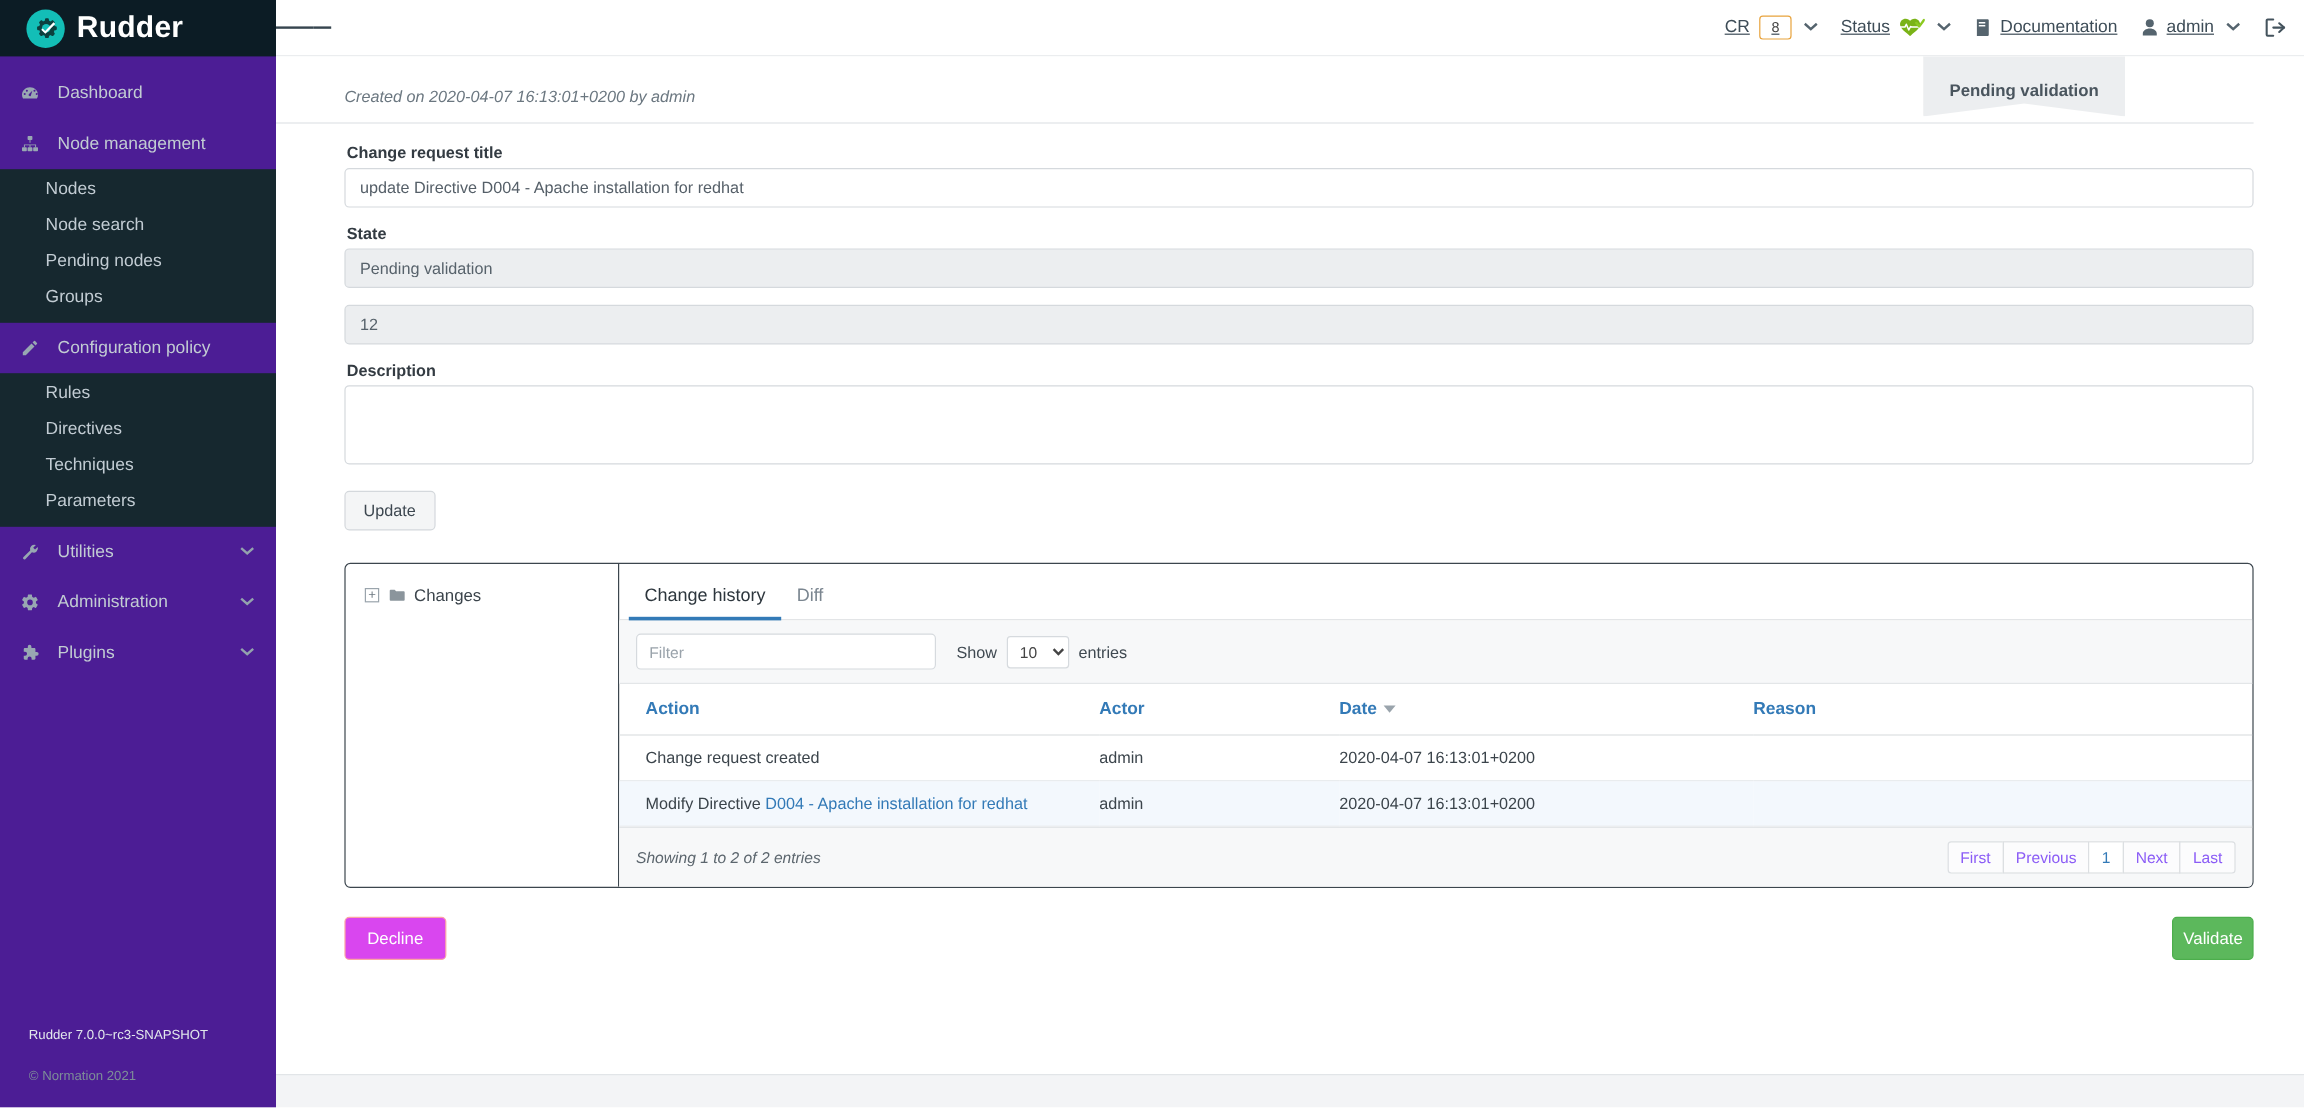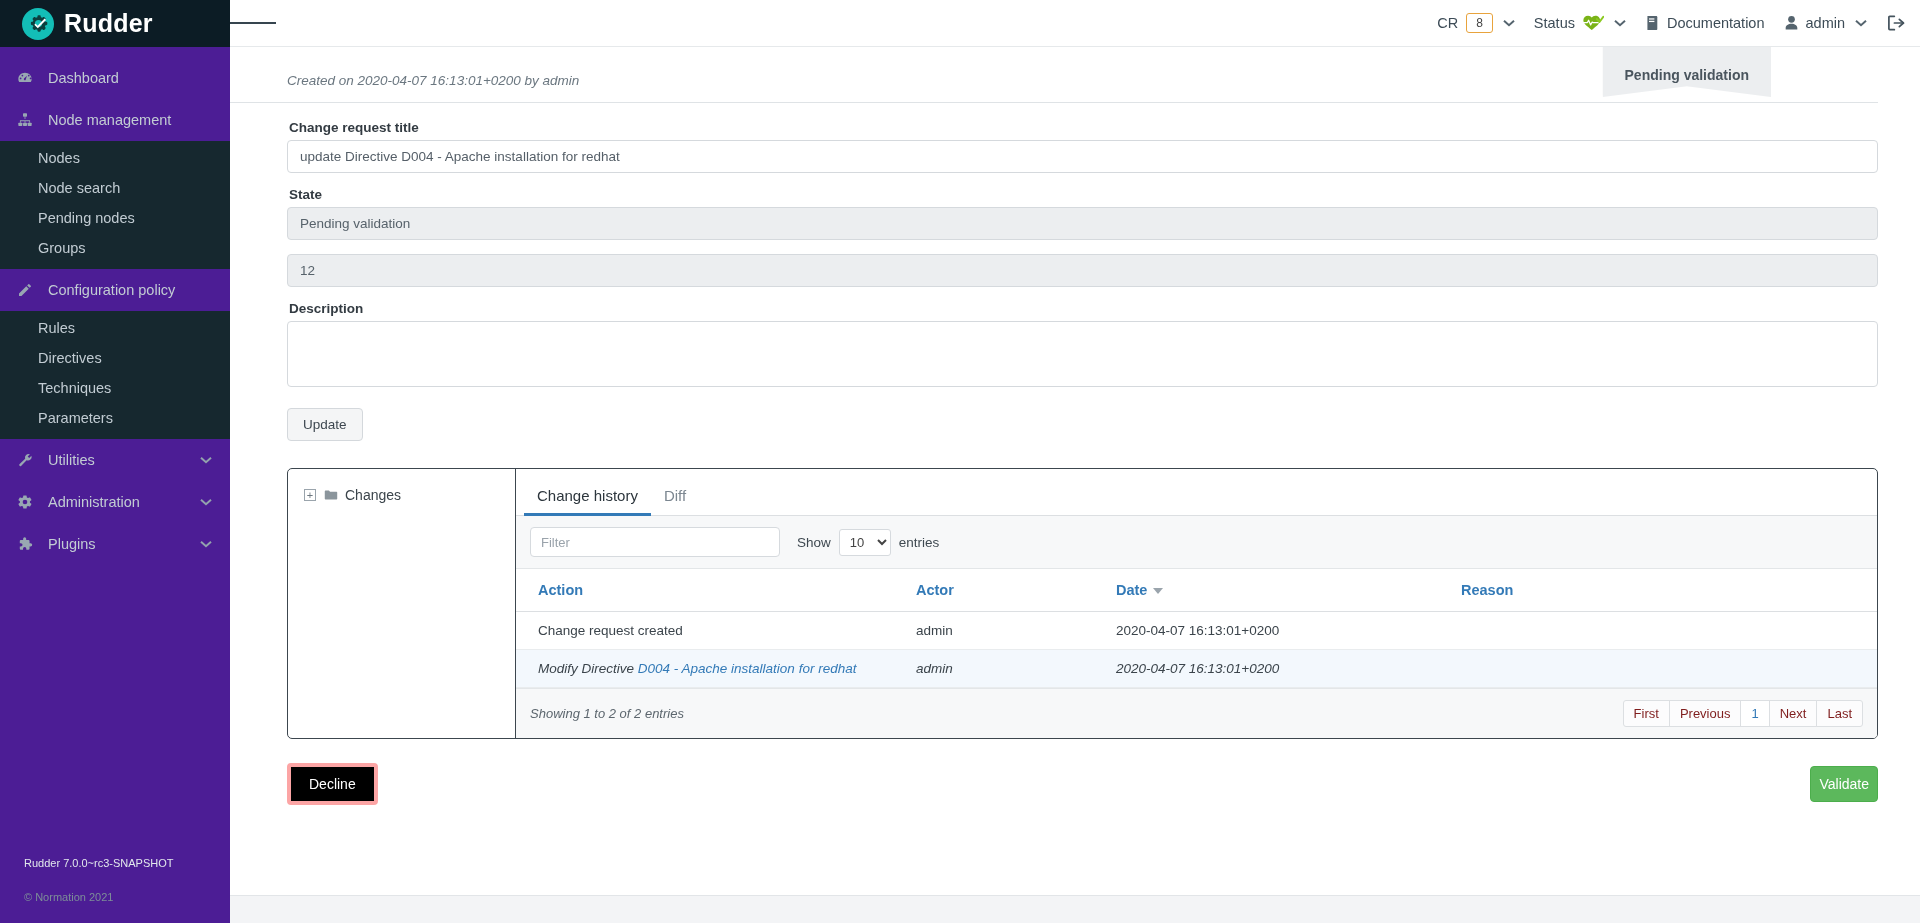--- a/index.html
+++ b/index.html
@@ -124,21 +124,21 @@
     font-size: 11px; font-weight: bold;
     display: flex; align-items: center; justify-content: center;
     line-height: 1;
   }
   .top-right {
     margin-left: auto;
     display: flex; align-items: center;
     padding-right: 14px;
     font-size: 14.5px; color: #3d4c57;
   }
-  .tr-item { display: flex; align-items: center; margin-left: 19px; cursor: pointer; white-space: nowrap; }
+  .tr-item { display: flex; align-items: center; margin-left: 19px; cursor: pointer; white-space: nowrap; text-decoration: underline; }
   .cr-badge {
     border: 1px solid #e8a33d;
     border-radius: 3px;
     color: #444;
     font-size: 12px;
     padding: 2px 9px;
     margin-left: 8px;
     background: #fff;
   }
   .caret { margin-left: 10px; color: #55646e; font-size: 11px; }
@@ -315,57 +315,57 @@
   table.dt td {
     font-size: 13.5px;
     color: #3b444b;
     padding: 11px 0;
     border-bottom: 1px solid #e9ecee;
   }
   .col-action { width: 400px; padding-left: 22px !important; }
   .col-actor  { width: 200px; }
   .col-date   { width: 345px; }
   .col-reason { }
-  tr.odd-row td { background: #f3f8fd; font-style: italic; }
+  tr.odd-row td { background: #f3f8fd; }
   .cell-link { color: #337ab7; }
   .sort-arrow {
     display: inline-block;
     margin-left: 6px;
     border-left: 5px solid transparent;
     border-right: 5px solid transparent;
     border-top: 6px solid #9aa4ac;
     vertical-align: middle;
   }
   .dt-footer {
     background: #f7f8f9;
     display: flex; align-items: center;
     padding: 11px 14px;
     border-top: 1px solid #e3e6e8;
   }
   .dt-info { font-size: 13px; font-style: italic; color: #5c666e; }
   .pager { margin-left: auto; display: flex; }
   .pg {
     border: 1px solid #dcdfe2;
     background: #fcfcfd;
-    color: #7f1d1d;
+    color: #8b5cf6;
     font-size: 13px;
     padding: 5px 10px;
     margin-left: -1px;
     cursor: pointer;
   }
   .pg:first-child { border-radius: 3px 0 0 3px; }
   .pg:last-child { border-radius: 0 3px 3px 0; }
   .pg.cur { color: #337ab7; background: #fff; }
 
   .bottom-actions {
     display: flex; align-items: center;
     padding: 24px 42px 0 57px;
   }
   .btn-decline {
-    background: #000000; border: 4px solid #fca5a5;
+    background: #d946ef; border: 1px solid #fca5a5;
     color: #fff; font-size: 14px;
     padding: 9px 18px; border-radius: 4px; cursor: pointer;
     font-family: "Liberation Sans", sans-serif;
   }
   .btn-validate {
     margin-left: auto;
     background: #5cb85c; border: 1px solid #4cae4c;
     color: #fff; font-size: 14px;
     padding: 9px 8px; border-radius: 4px; cursor: pointer;
     font-family: "Liberation Sans", sans-serif;

